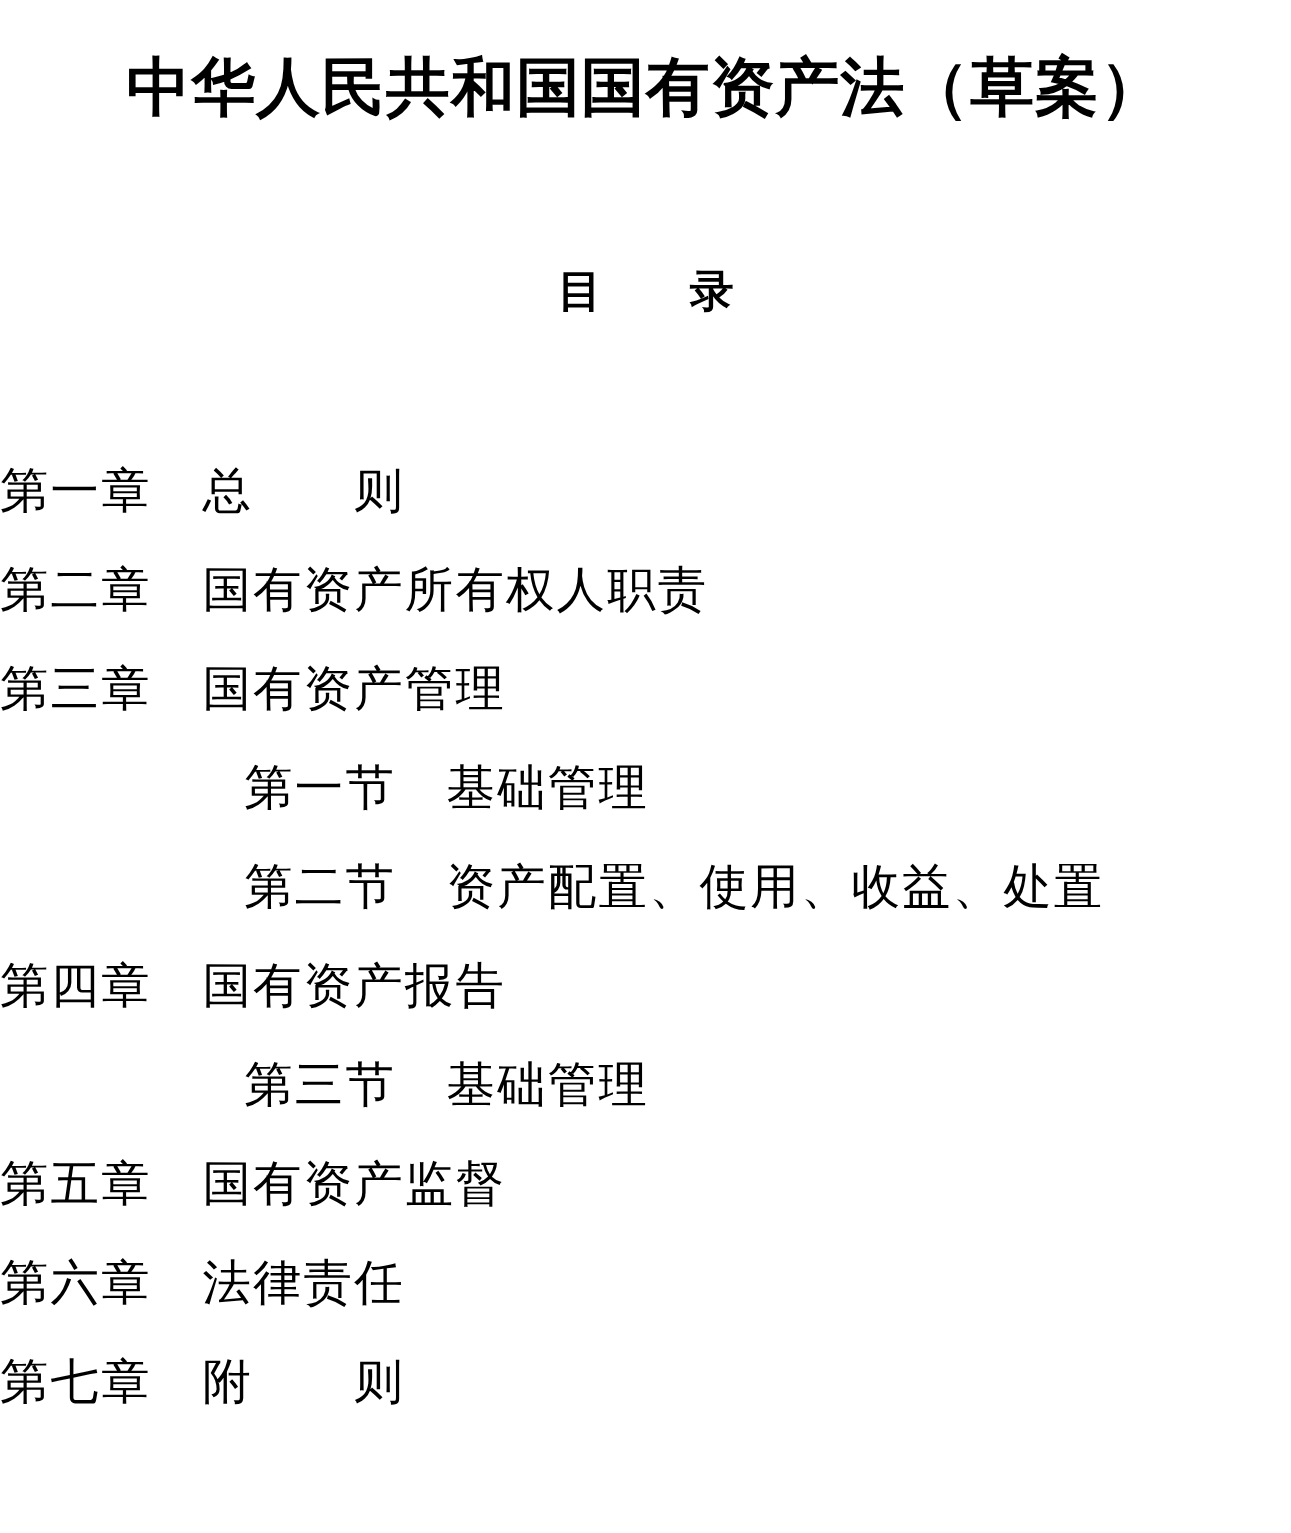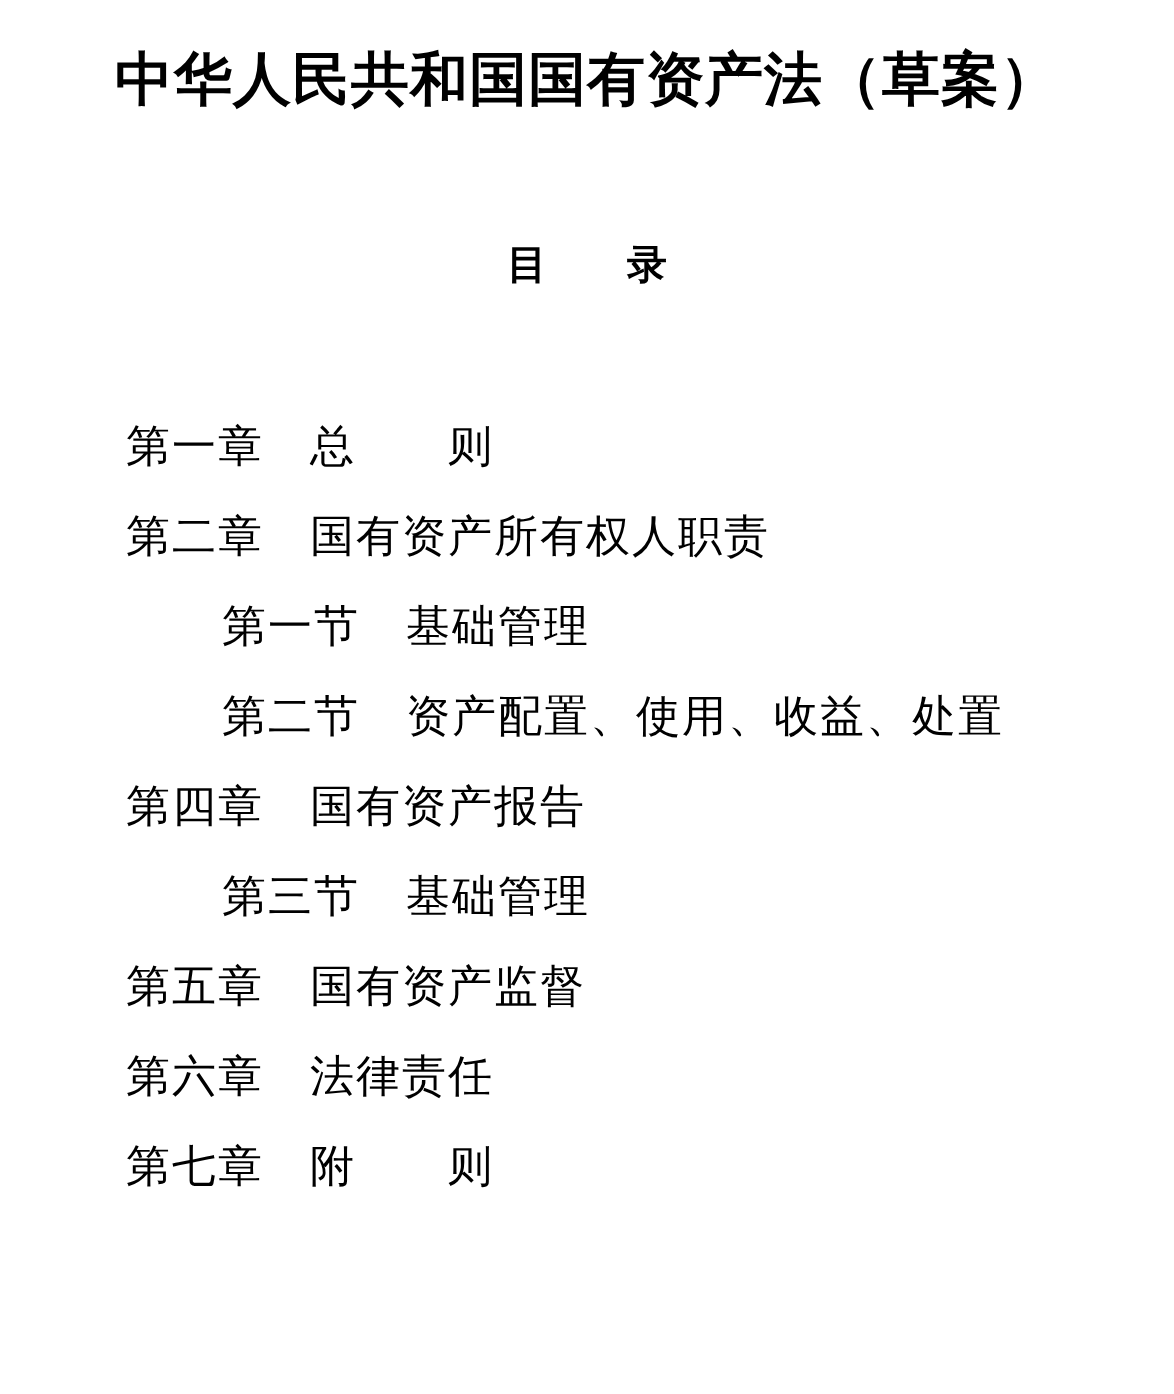--- a/index.html
+++ b/index.html
@@ -36,35 +36,36 @@
   .toc-list {
     margin-top: 110px;
   }
   .toc-item {
     font-size: 44px;
     height: 90px;
     line-height: 90px;
     white-space: pre;
     letter-spacing: 2px;
   }
-  .toc-item.chapter { padding-left: 126px; }
+  .toc-item.chapter { }
   .toc-item.section { padding-left: 222px; }
 </style>
 </head>
 <body>
 
 <div class="page">
 
   <h1 class="doc-title">中华人民共和国国有资产法（草案）</h1>
 
   <div class="toc-heading">目　　录</div>
 
   <div class="toc-list">
     <div class="toc-item chapter">第一章　总　　则</div>
     <div class="toc-item chapter">第二章　国有资产所有权人职责</div>
+    <div class="toc-item chapter">第三章　国有资产管理</div>
     <div class="toc-item section">第一节　基础管理</div>
     <div class="toc-item section">第二节　资产配置、使用、收益、处置</div>
     <div class="toc-item chapter">第四章　国有资产报告</div>
     <div class="toc-item section">第三节　基础管理</div>
     <div class="toc-item chapter">第五章　国有资产监督</div>
     <div class="toc-item chapter">第六章　法律责任</div>
     <div class="toc-item chapter">第七章　附　　则</div>
   </div>
 
 </div>

